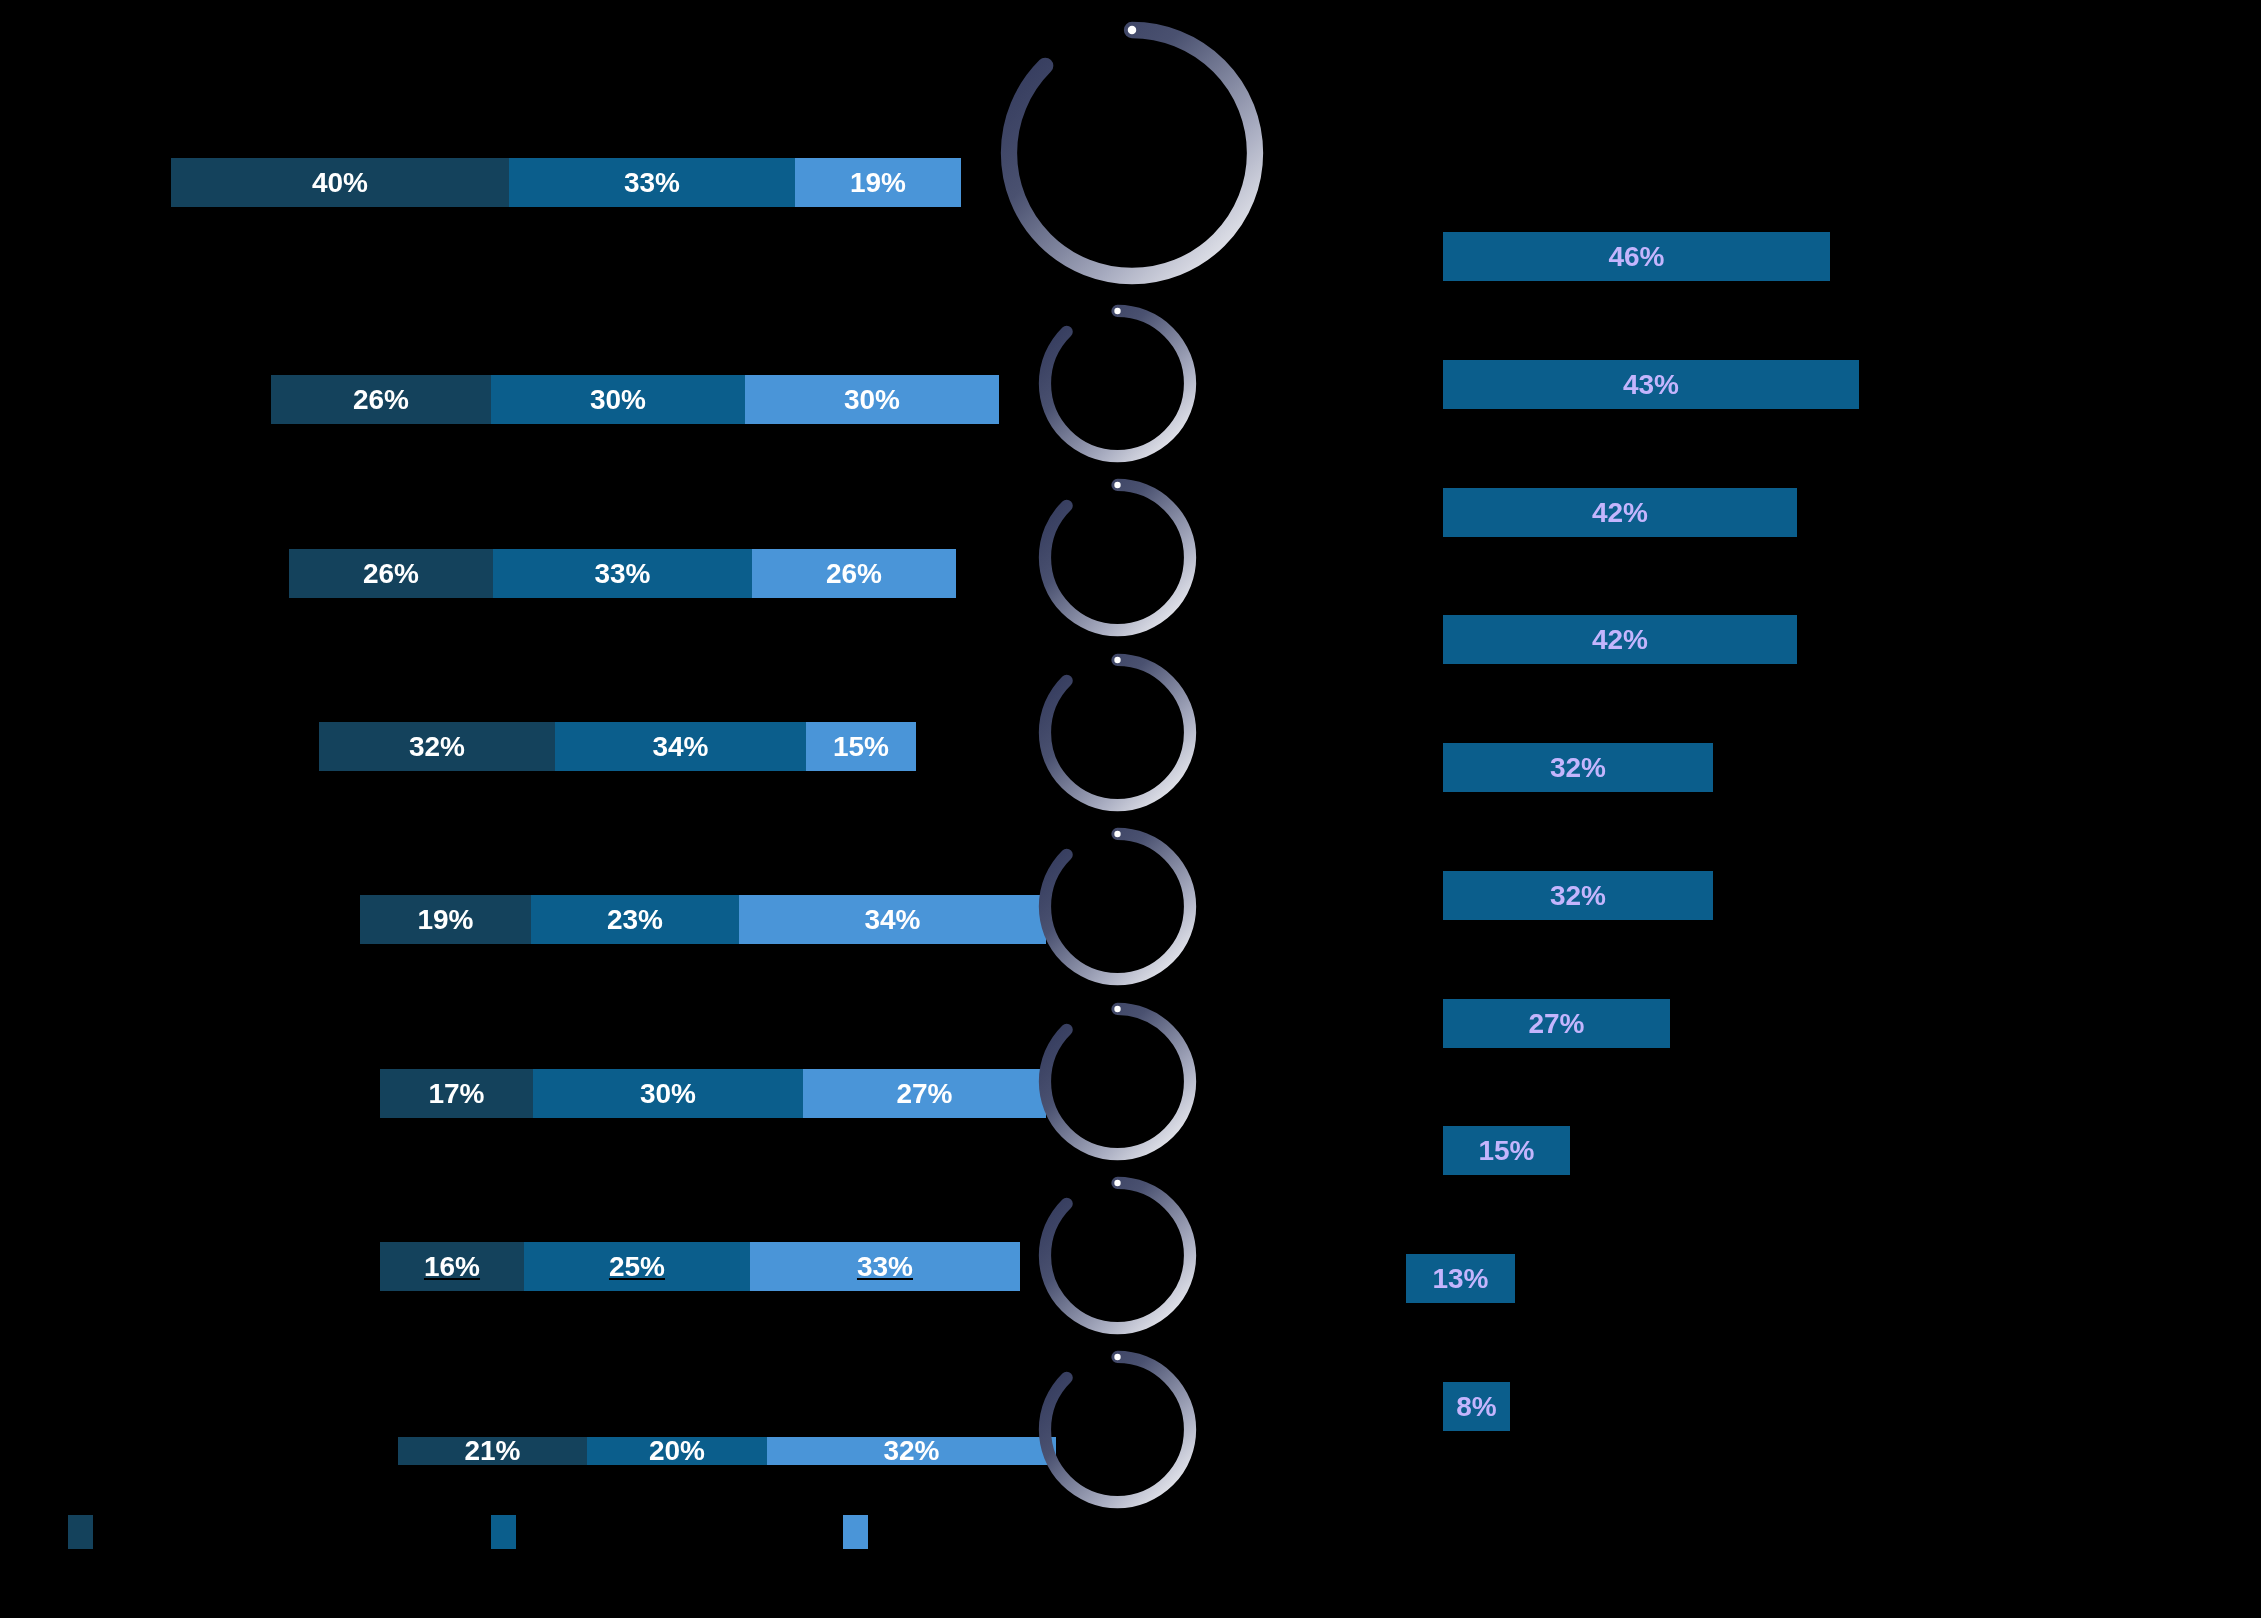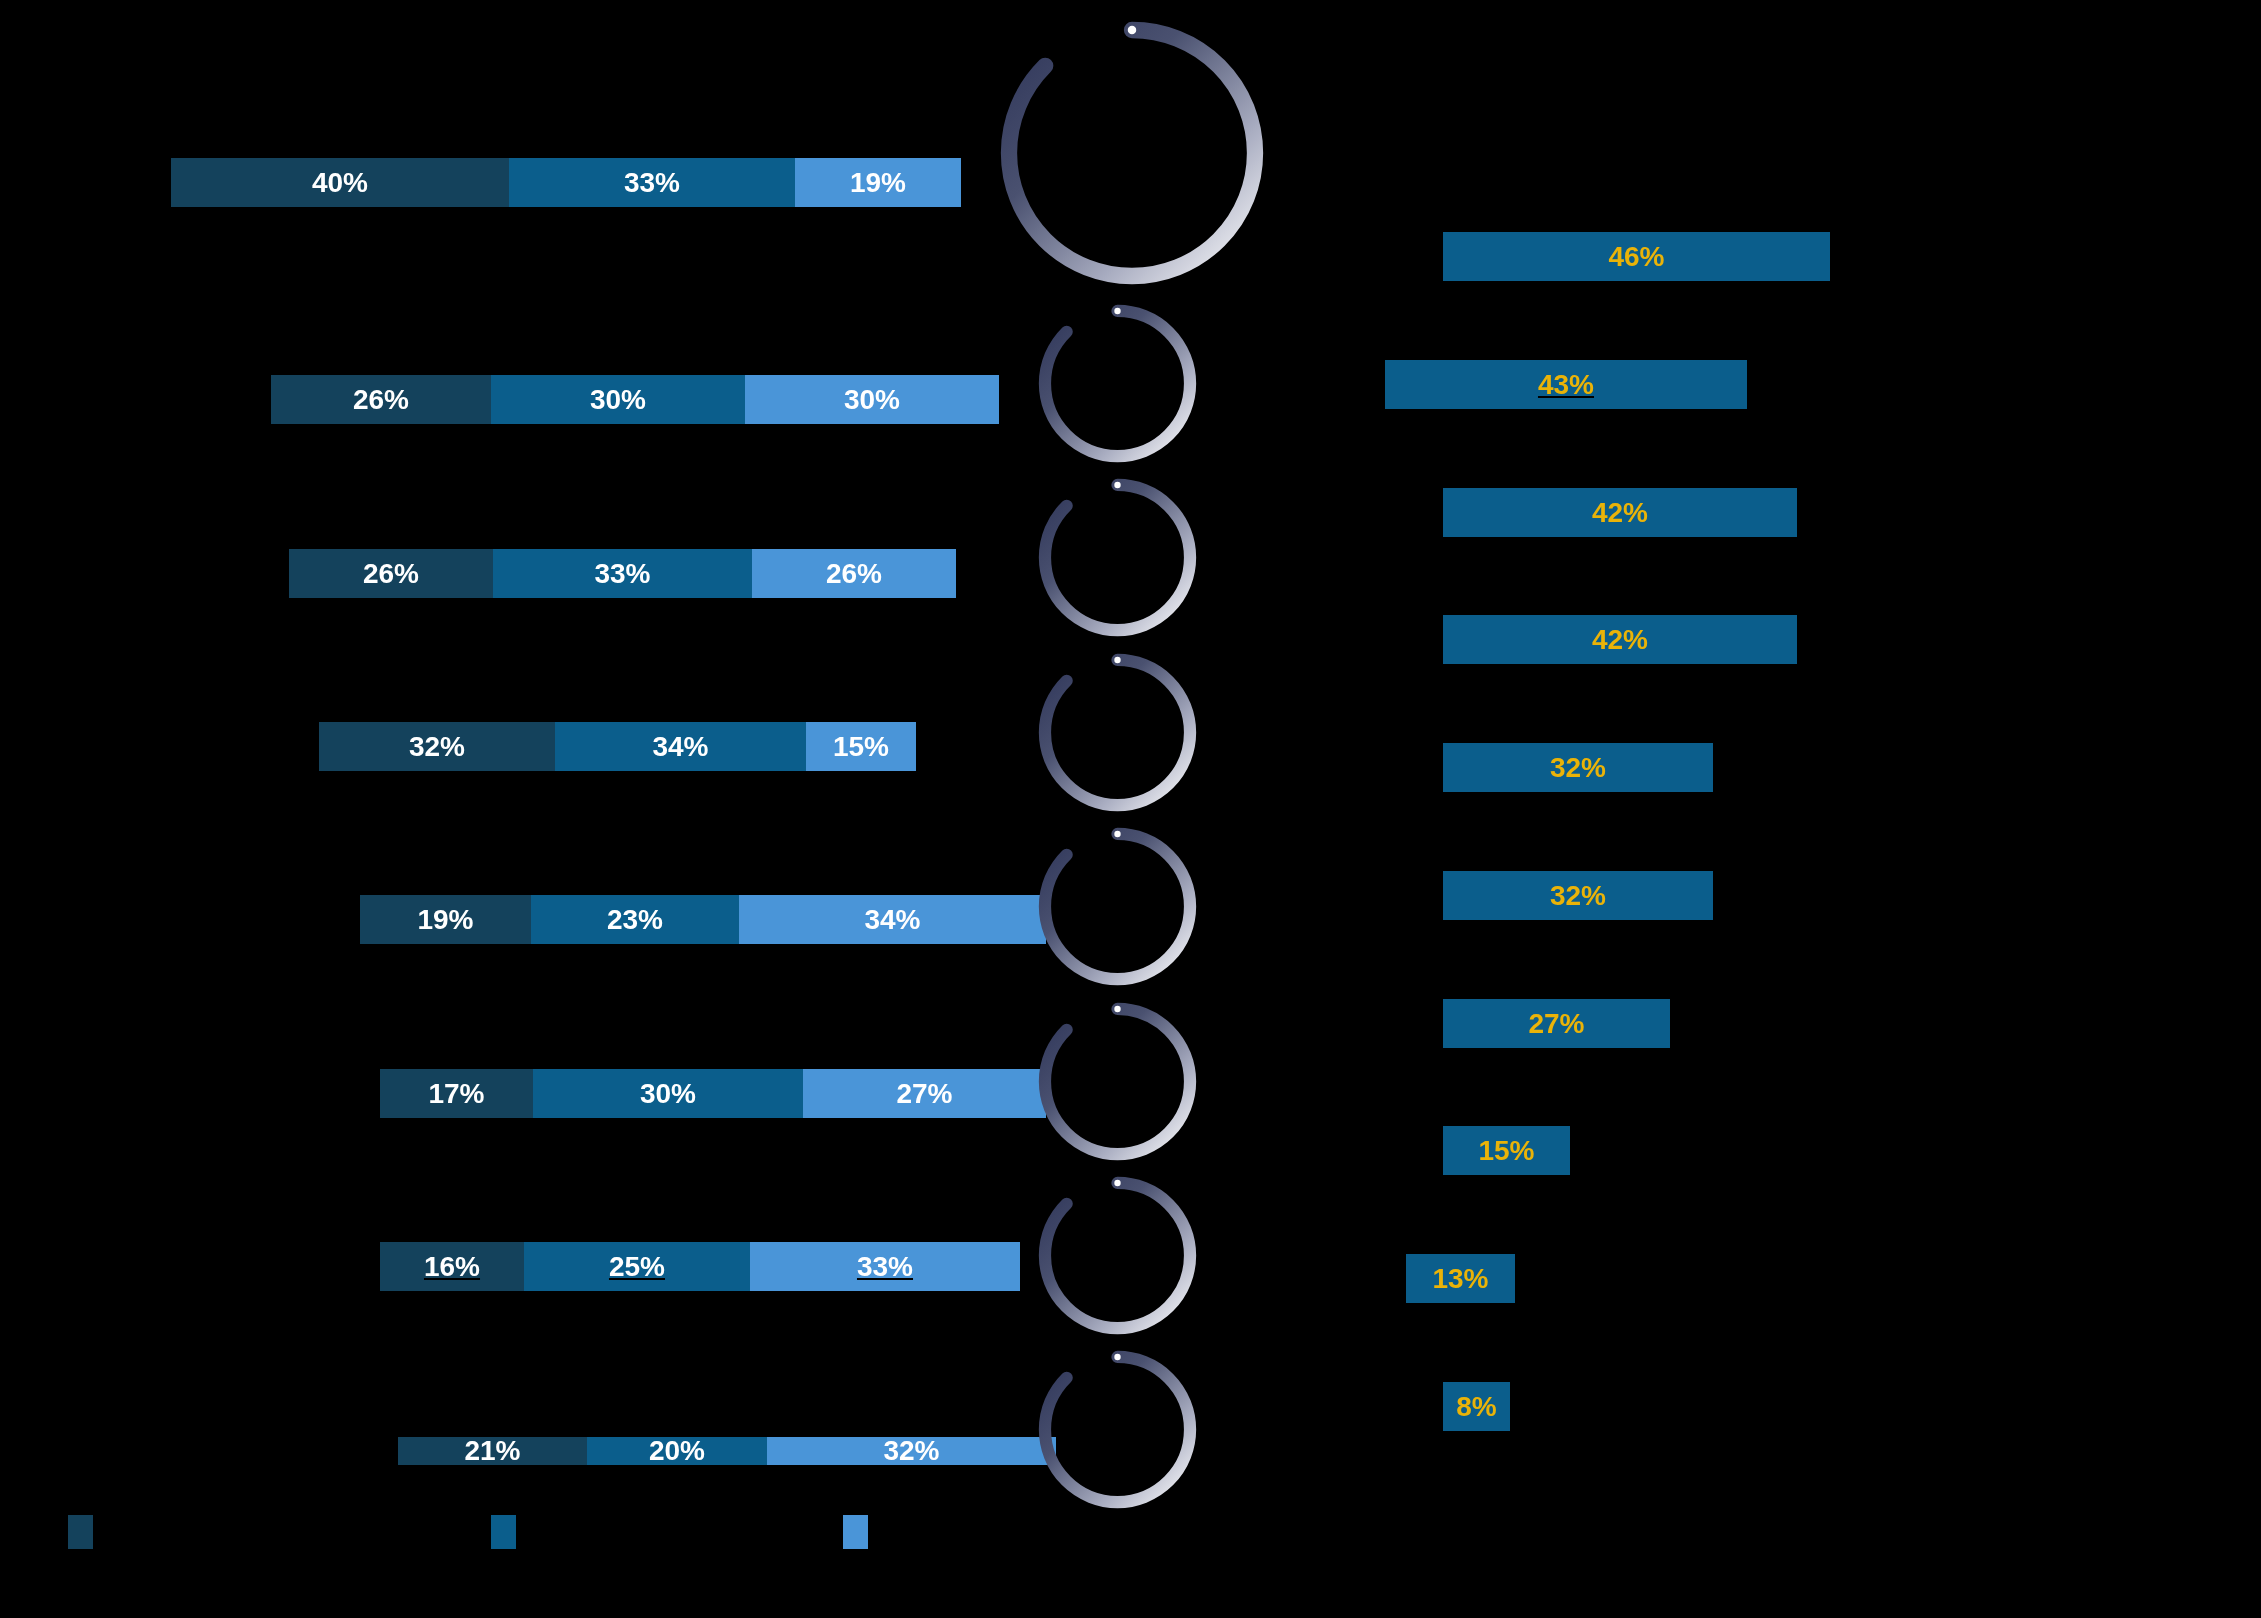--- a/index.html
+++ b/index.html
@@ -58,21 +58,21 @@
   .right-row {
     position: absolute;
     height: 49px;
   }
   .right-bar {
     height: 100%;
     background: #0B5E8C;
     display: flex;
     align-items: center;
     justify-content: center;
-    color: #eab308;
+    color: #c4b5fd;
     font-size: 28px;
     font-weight: bold;
     line-height: 1;
     white-space: nowrap;
   }
 
   
   .legend {
     position: absolute;
     left: 0;
@@ -258,21 +258,21 @@
           <circle cx="193" cy="193" r="160" fill="none" stroke="url(#ringgrad7)" stroke-width="27" stroke-linecap="round" stroke-dasharray="879.645943005142 125.66370614359172" transform="rotate(-90 193 193)"></circle>
           <circle cx="193" cy="33" r="7.0200000000000005" fill="#FFFFFF"></circle>
         </svg>
       </div>
     </div>
 
   <div id="right-bars">
       <div class="right-row" style="left: 1443px; top: 232px; width: 387px;">
         <div class="right-bar">46%</div>
       </div>
-      <div class="right-row" style="left: 1385px; top: 360px; width: 362px; text-decoration: underline;">
+      <div class="right-row" style="left: 1443px; top: 360px; width: 416px;">
         <div class="right-bar">43%</div>
       </div>
       <div class="right-row" style="left: 1443px; top: 488px; width: 354px;">
         <div class="right-bar">42%</div>
       </div>
       <div class="right-row" style="left: 1443px; top: 615px; width: 354px;">
         <div class="right-bar">42%</div>
       </div>
       <div class="right-row" style="left: 1443px; top: 743px; width: 270px;">
         <div class="right-bar">32%</div>

